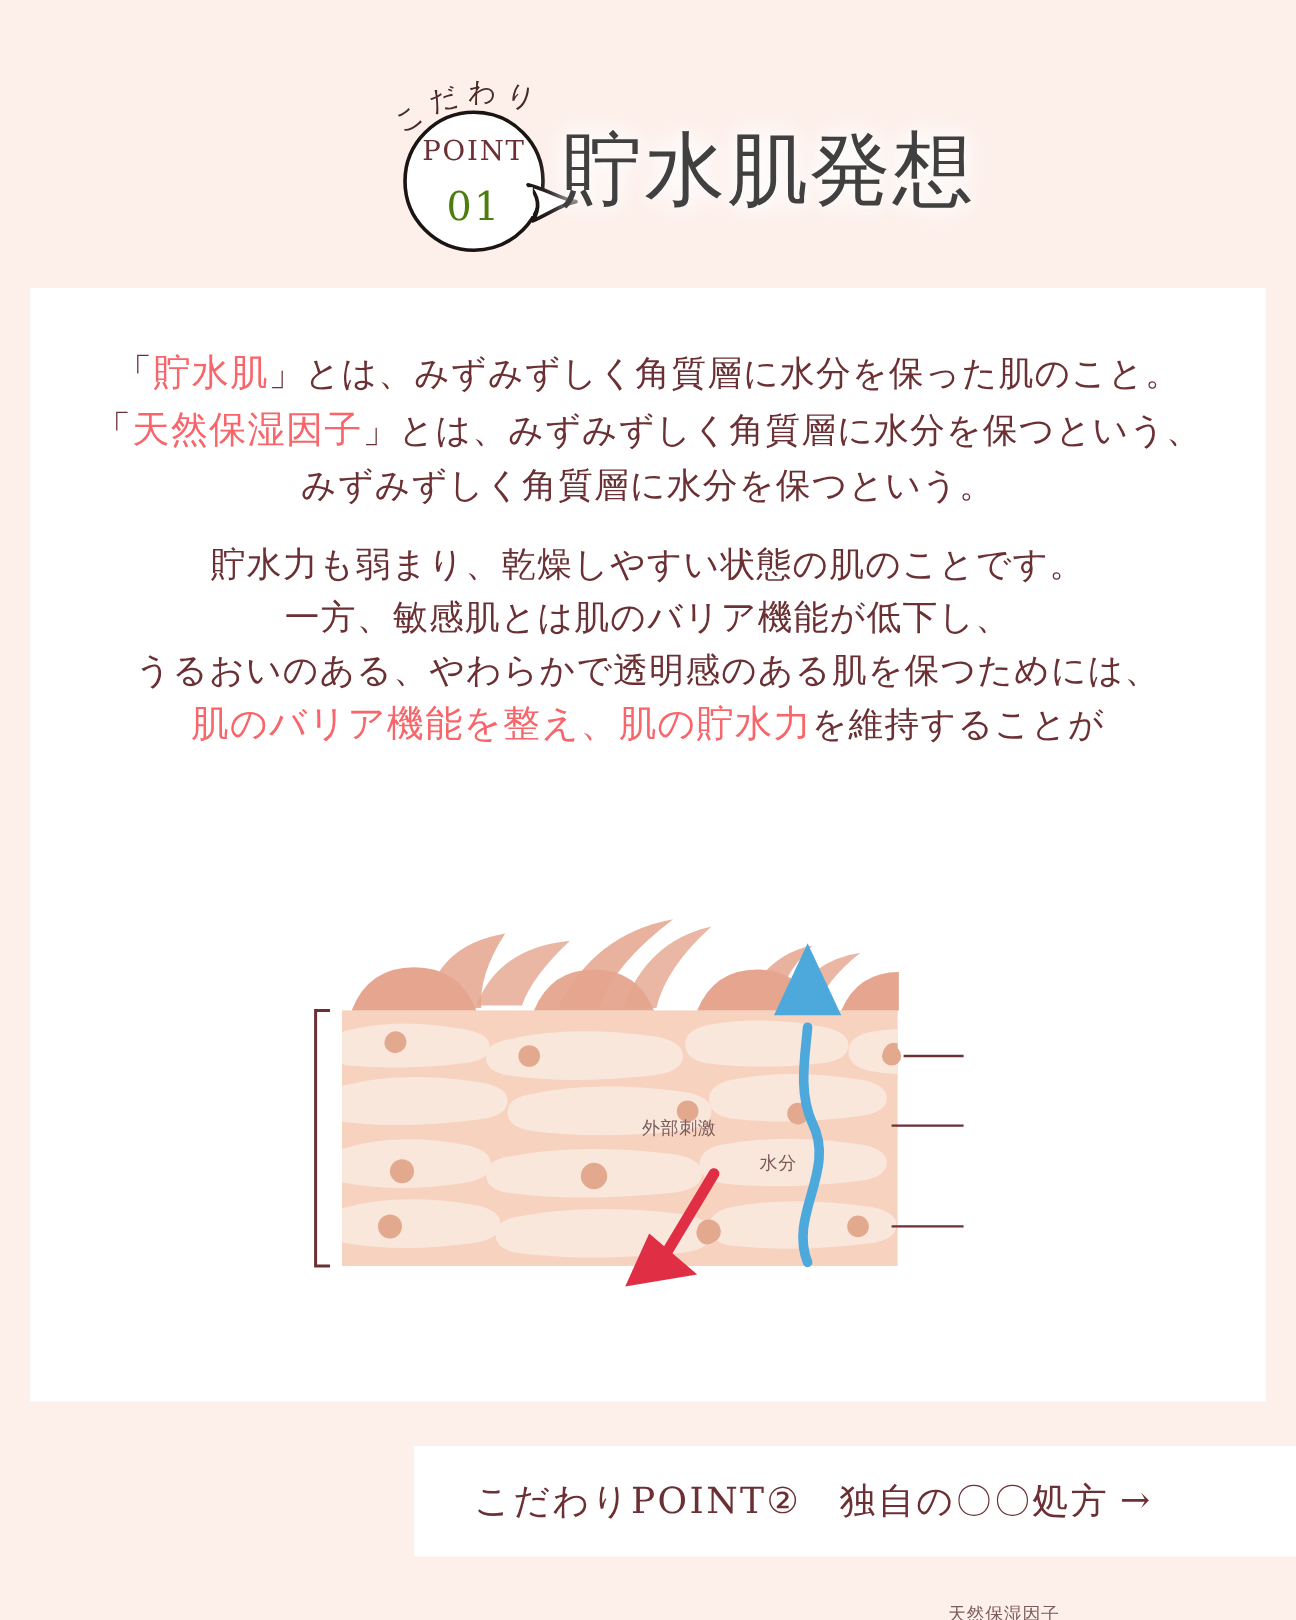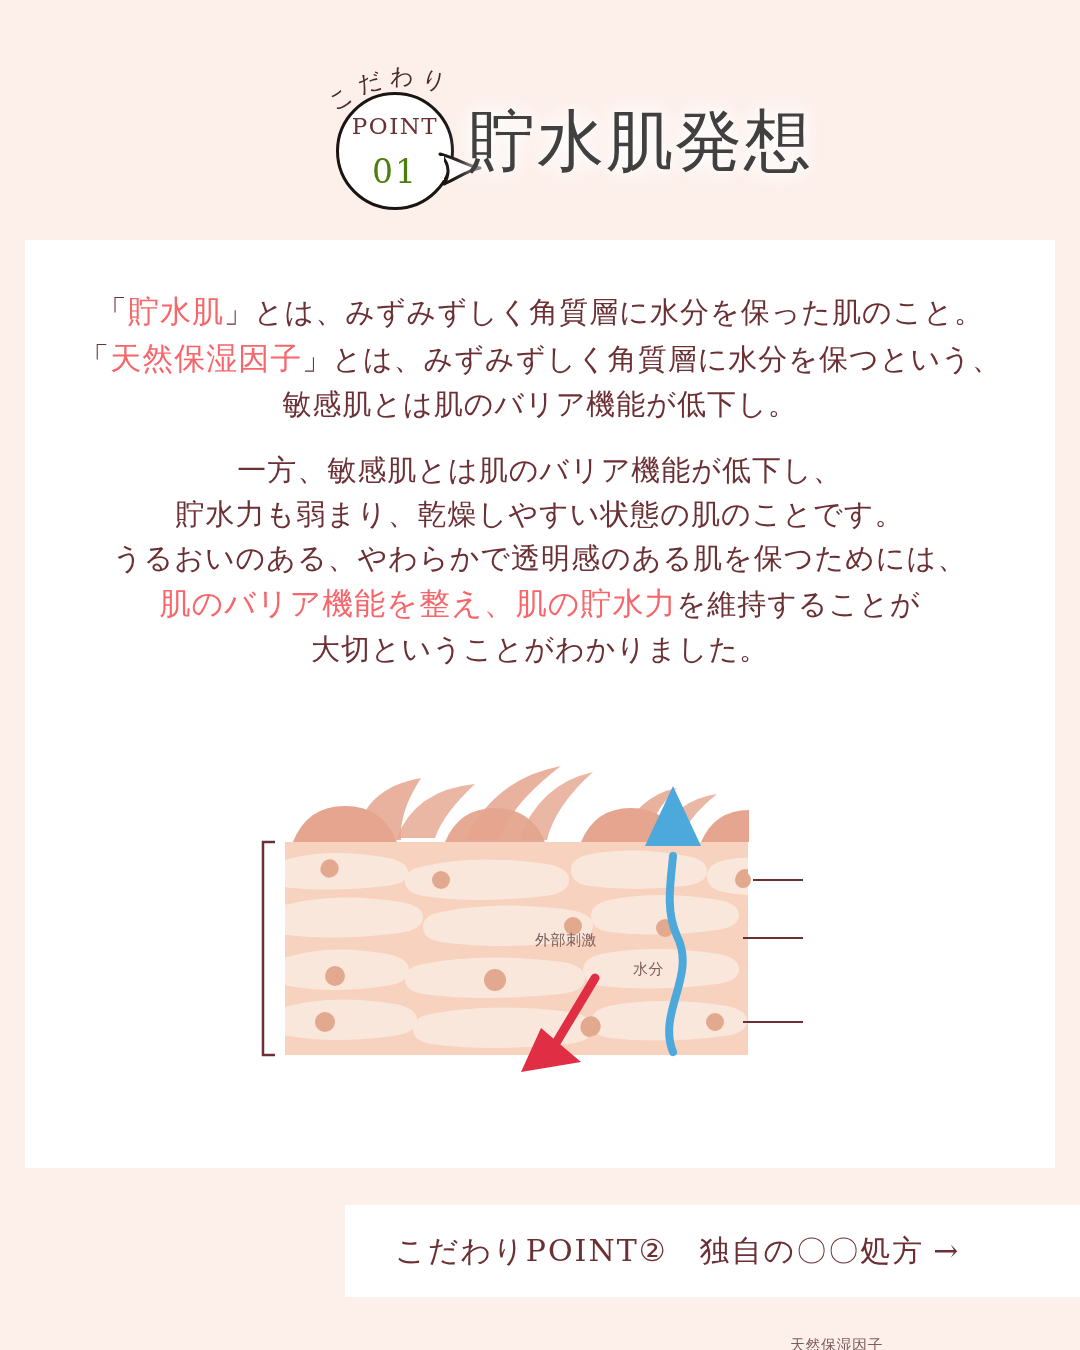--- a/index.html
+++ b/index.html
@@ -118,31 +118,30 @@
 
 <div class="card">
 
   <div class="para p1">
     <div>
       <span class="lbig">「</span><span class="hl-big">貯水肌</span><span>」とは、みずみずしく角質層に水分を保った肌のこと。</span>
     </div>
     <div>
       <span class="lbig">「</span><span class="hl-big">天然保湿因子</span><span>」とは、みずみずしく角質層に水分を保つという、</span>
     </div>
-    <div>敏感肌とは肌のバリア機能が低下し。</div>
+    <div>みずみずしく角質層に水分を保つという。</div>
   </div>
 
   <div class="para p2">
+    <div>貯水力も弱まり、乾燥しやすい状態の肌のことです。</div>
     <div>一方、敏感肌とは肌のバリア機能が低下し、</div>
-    <div>貯水力も弱まり、乾燥しやすい状態の肌のことです。</div>
     <div>うるおいのある、やわらかで透明感のある肌を保つためには、</div>
     <div>
       <span class="hl-big">肌のバリア機能を整え、肌の貯水力</span><span>を維持することが</span>
     </div>
-    <div>大切ということがわかりました。</div>
   </div>
 
   <div class="diagram">
 
     <svg width="1030" height="480" viewBox="0 0 1030 480">
       <defs>
         <clipPath id="skinclip">
           <rect x="260" y="152" width="463" height="213"></rect>
         </clipPath>
       </defs>

